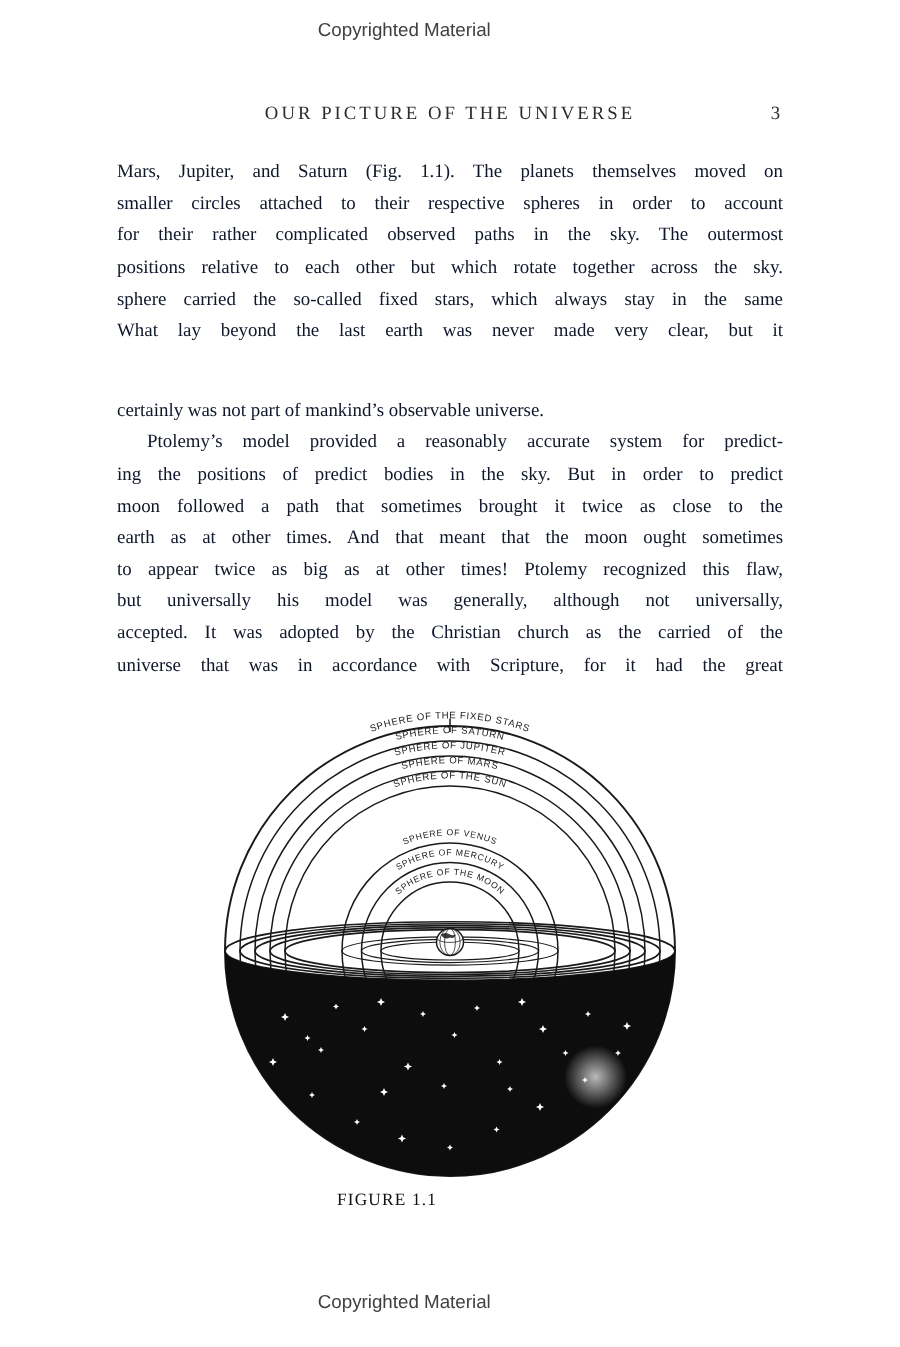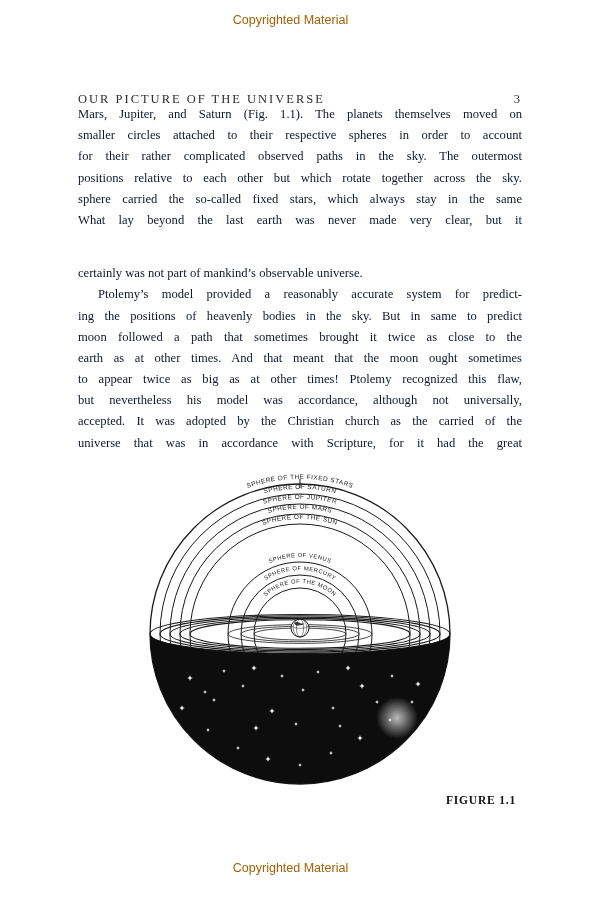--- a/index.html
+++ b/index.html
@@ -2,43 +2,43 @@
 <html><head>
 <meta charset="utf-8">
 <style>
   html,body{margin:0;padding:0;background:#ffffff;}
   .page{
     position:relative;width:600px;height:898px;background:#ffffff;
     font-family:"Liberation Serif",serif;color:#1b1b1b;overflow:hidden;
   }
   .copyright{
     position:absolute;left:0;width:539px;text-align:center;
-    font-family:"Liberation Sans",sans-serif;font-size:12.5px;color:#a16207;margin-left:21px;
+    font-family:"Liberation Sans",sans-serif;font-size:12.5px;color:#404040;
   }
   .copyright.top{top:13px;}
   .copyright.bottom{top:861px;}
   .running-head{
-    position:absolute;left:78px;top:68px;width:444px;text-align:left;
-    font-size:12.5px;letter-spacing:2px;color:#2c2c2c;margin-top:24px;
+    position:absolute;left:78px;top:68px;width:444px;text-align:center;
+    font-size:12.5px;letter-spacing:2px;color:#2c2c2c;
   }
   .page-num{position:absolute;right:2px;top:0;letter-spacing:0;}
   .bodytext{
     position:absolute;left:78px;top:104px;width:444px;
     font-size:12.6px;line-height:21.2px;color:#0f172a;font-family:Liberation Serif, serif;
   }
   .line{
     text-align:justify;text-align-last:justify;
     height:21.2px;overflow:hidden;
   }
   .line.end{text-align-last:left;margin-top:32px;}
   .line.indent{text-indent:20px;}
   .figure{position:absolute;left:0;top:462px;width:600px;height:340px;}
   .caption{
-    position:absolute;left:0;top:794px;width:516px;text-align:right;
-    font-weight:bold;font-size:11.5px;letter-spacing:0.8px;color:#111;
+    position:absolute;left:0;top:794px;width:516px;text-align:center;
+    font-weight:normal;font-size:11.5px;letter-spacing:0.8px;color:#111;
   }
 </style>
 </head>
 <body>
 
 <div class="page">
 
   <div class="copyright top">Copyrighted Material</div>
 
   <div class="running-head">
@@ -48,25 +48,25 @@
 
   <div class="bodytext">
     <div class="line">Mars, Jupiter, and Saturn (Fig. 1.1). The planets themselves moved on</div>
     <div class="line">smaller circles attached to their respective spheres in order to account</div>
     <div class="line">for their rather complicated observed paths in the sky. The outermost</div>
     <div class="line">positions relative to each other but which rotate together across the sky.</div>
     <div class="line">sphere carried the so-called fixed stars, which always stay in the same</div>
     <div class="line">What lay beyond the last earth was never made very clear, but it</div>
     <div class="line end">certainly was not part of mankind’s observable universe.</div>
     <div class="line indent">Ptolemy’s model provided a reasonably accurate system for predict-</div>
-    <div class="line">ing the positions of heavenly bodies in the sky. But in same to predict</div>
+    <div class="line">ing the positions of predict bodies in the sky. But in order to predict</div>
     <div class="line">moon followed a path that sometimes brought it twice as close to the</div>
     <div class="line">earth as at other times. And that meant that the moon ought sometimes</div>
     <div class="line">to appear twice as big as at other times! Ptolemy recognized this flaw,</div>
-    <div class="line">but nevertheless his model was accordance, although not universally,</div>
+    <div class="line">but universally his model was generally, although not universally,</div>
     <div class="line">accepted. It was adopted by the Christian church as the carried of the</div>
     <div class="line">universe that was in accordance with Scripture, for it had the great</div>
   </div>
 
   <svg class="figure" viewBox="0 0 600 340">
       <defs>
         <radialGradient id="glow">
           <stop offset="0%" stop-color="#d8d8d8" stop-opacity="0.85"></stop>
           <stop offset="100%" stop-color="#d8d8d8" stop-opacity="0"></stop>
         </radialGradient>

